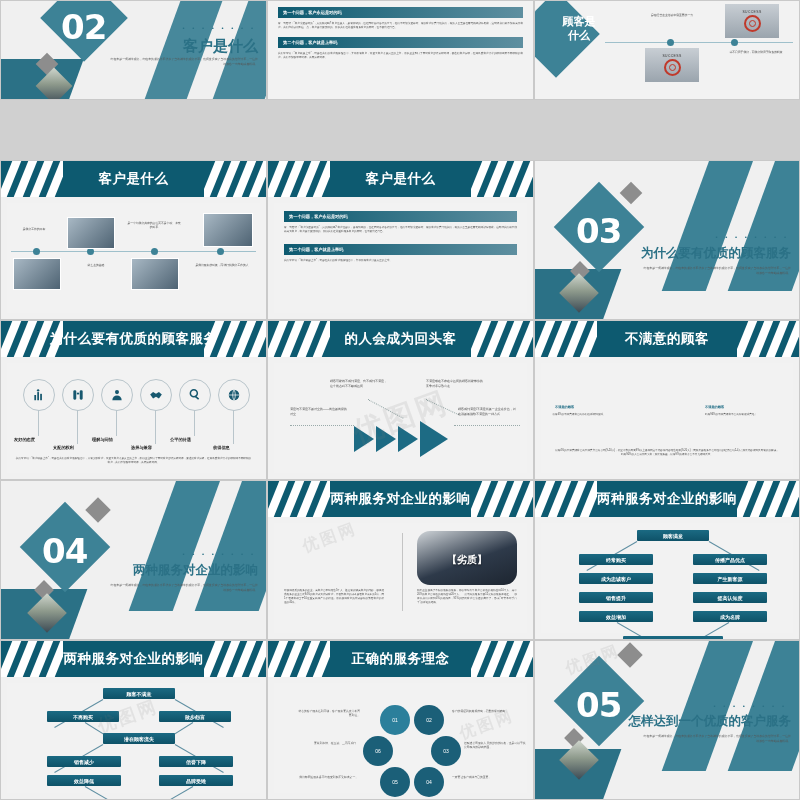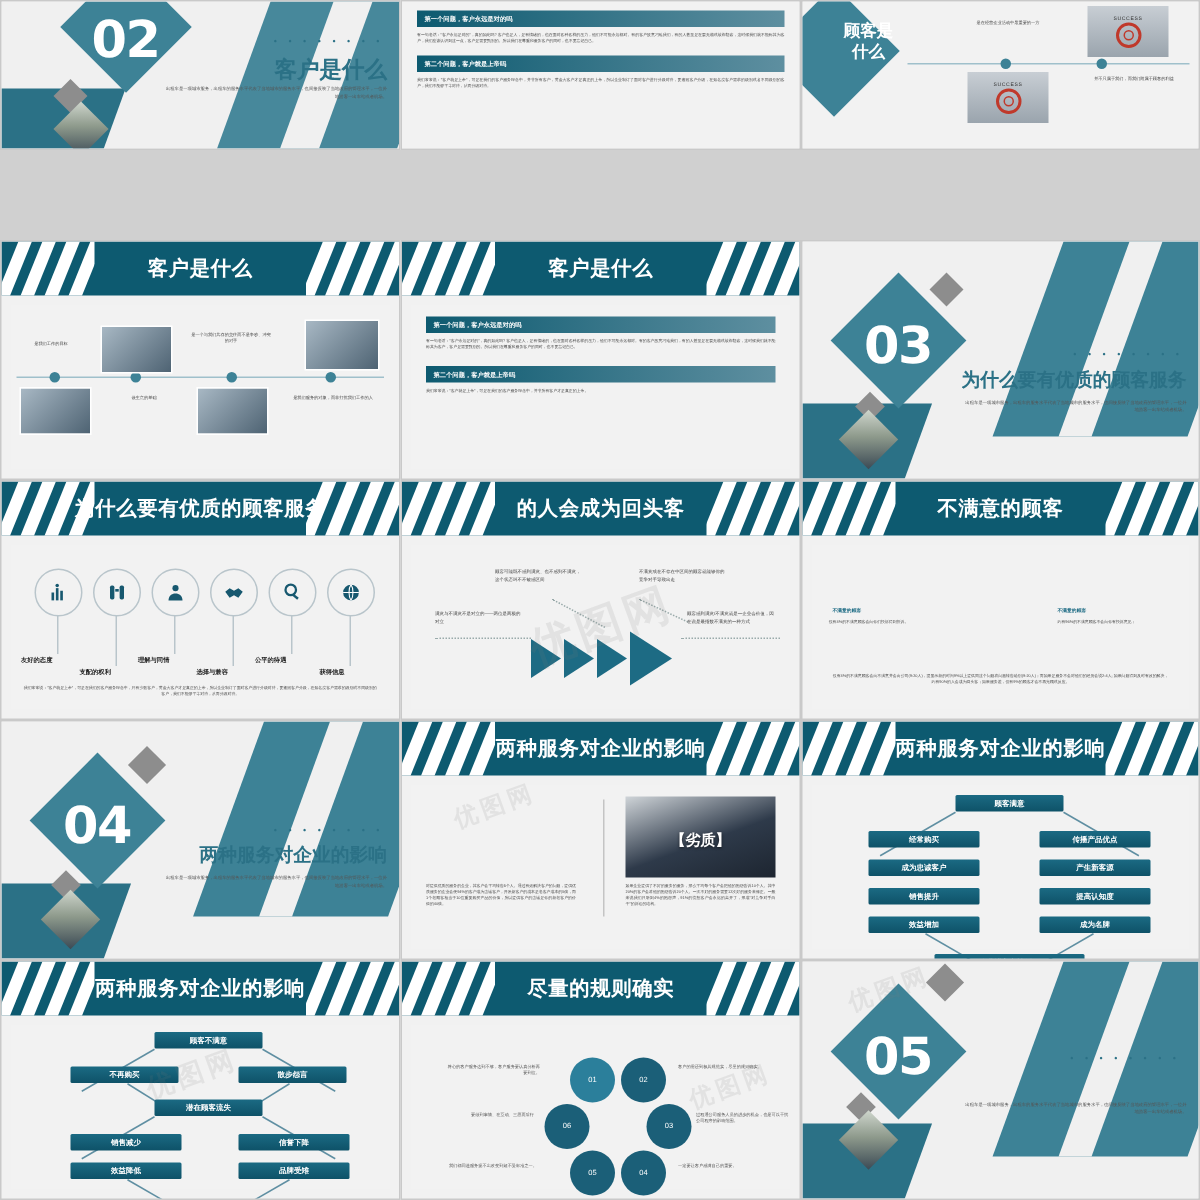--- a/index.html
+++ b/index.html
@@ -369,21 +369,21 @@
           <i></i>
           <i></i>
           <i></i>
           <i></i>
         </div>
       <div class="t">两种服务对企业的影响</div>
     </div>
     <div class="body">
       <div class="tiny" style="position:absolute;left:10px;top:66px;width:100px;">对提供优质的服务的企业，其客户会平均转告5个人。通过有效解决客户的问题，提供优质服务的企业会使94%的客户成为忠诚客户，开发新客户的成本是老客户成本的5倍，而1个老顾客相当于10位重复购买产品的价值，所以提供客户的忠诚是你的新老客户的价值的40倍。</div>
       <div class="vsep" style="left:128px;top:10px;height:78px;"></div>
-      <div class="pcard" style="left:143px;top:8px;background:linear-gradient(160deg,#cfd4d8,#2e3a4a 55%,#1d2530);">
+      <div class="pcard" style="left:143px;top:8px;background:linear-gradient(160deg,#cfd4d8,#2e3a4a 55%,#1d2530);border-radius:13px;">
         <div class="pcap">【劣质】</div>
       </div>
       <div class="tiny" style="position:absolute;left:143px;top:66px;width:100px;">如果企业提供了不好的服务的服务，那么平均每个客户会把他的抱怨告诉10个人。其中20%的客户会将他的抱怨告诉20个人。一次不好的服务需要12次好的服务来修正。一般来说我们只听到4%的抱怨声，91%的愤怒客户会永远的离开了，形成"对竞争对手白干"的诉讼的结构。</div>
       <div class="wm" style="left:22%;top:14%;font-size:16px;">优图网</div>
     </div>
   </div>
 
   <div class="slide" id="s11">
     <div class="band">
       <div class="stripesL">
@@ -466,21 +466,21 @@
           <i></i>
           <i></i>
           <i></i>
         </div>
       <div class="stripesR">
           <i></i>
           <i></i>
           <i></i>
           <i></i>
         </div>
-      <div class="t">尽量的规则确实</div>
+      <div class="t">正确的服务理念</div>
     </div>
     <div class="body">
       <div class="hcirc lt" style="left:106px;top:22px;">
           <span>01</span>
         </div>
       <div class="hcirc" style="left:140px;top:22px;">
           <span>02</span>
         </div>
       <div class="hcirc" style="left:157px;top:53px;">
           <span>03</span>
@@ -509,18 +509,19 @@
     <div class="cover">
       <div style="position:absolute;right:-20px;top:-20px;width:130px;height:150px;background:#3d8296;transform:skewX(-20deg);"></div>
       <div style="position:absolute;right:44px;top:-20px;width:22px;height:150px;background:#f0f0f0;transform:skewX(-20deg);"></div>
       <div style="position:absolute;left:-50px;bottom:-40px;width:120px;height:90px;background:#2b7186;transform:skewX(-20deg);"></div>
       <div style="position:absolute;left:32px;top:28px;width:64px;height:64px;background:#3d8296;transform:rotate(45deg);"></div>
       <div class="num" style="left:41px;top:44px;">05</div>
       <div style="position:absolute;left:86px;top:5px;width:18px;height:18px;background:#8d8d8d;transform:rotate(45deg);"></div>
       <div style="position:absolute;left:32px;top:90px;width:14px;height:14px;background:#8d8d8d;transform:rotate(45deg);"></div>
       <div class="photo" style="left:30px;top:105px;width:28px;height:28px;transform:rotate(45deg);"></div>
       <div class="dots" style="right:12px;top:62px;">• • • • • • • •</div>
+      <div class="cov-title" style="right:8px;top:72px;font-size:12.5px;">怎样达到一个优质的客户服务</div>
       <div class="cov-sub" style="right:8px;top:93px;width:150px;">出租车是一项城市服务，出租车的服务水平代表了当地城市的服务水平，也间接反映了当地政府的管理水平，一位外地游客一出车站或者机场。</div>
       <div class="wm" style="left:22%;top:12%;font-size:16px;">优图网</div>
     </div>
   </div>
 
 </div>
 
 </body></html>

